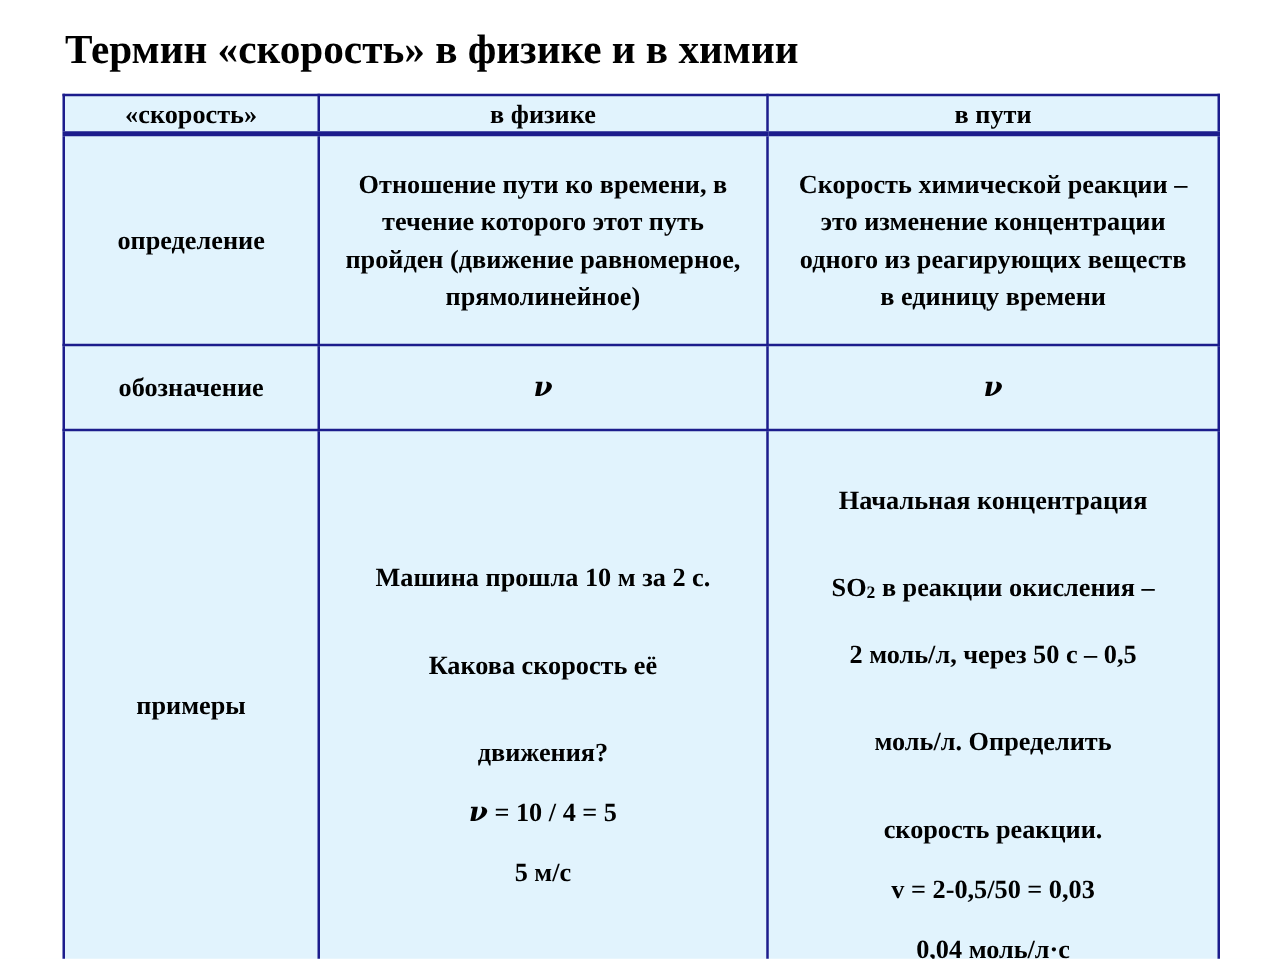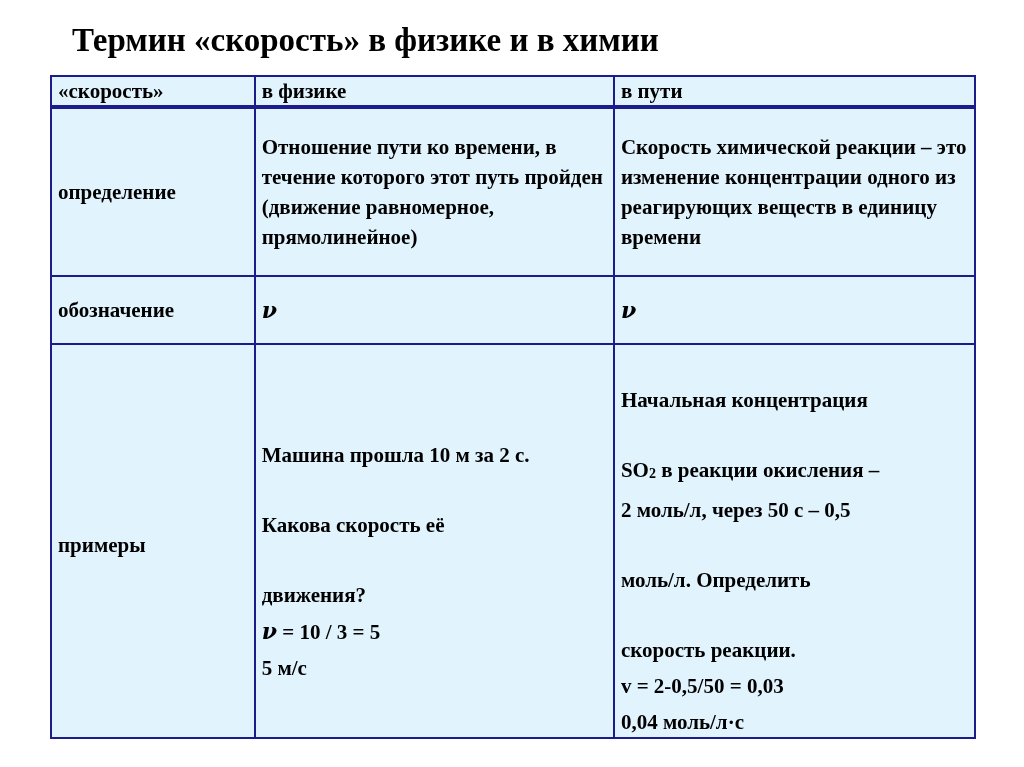--- a/index.html
+++ b/index.html
@@ -10,43 +10,43 @@
     body {
       width: 1024px;
       height: 767px;
       position: relative;
       overflow: hidden;
       font-family: "Liberation Serif", "DejaVu Serif", serif;
       color: #000000;
     }
     .title {
       position: absolute;
-      left: 72px;
+      left: 52px;
       top: 22px;
       font-size: 33px;
       font-weight: bold;
       letter-spacing: 0px;
       white-space: nowrap;
     }
     table.main {
       position: absolute;
       left: 50px;
       top: 75px;
       width: 926px;
       border-collapse: collapse;
       background: #e1f3fd;
       border: 2px solid #1c1c8c;
     }
     table.main td, table.main th {
       border: 2px solid #1c1c8c;
-      text-align: left;
+      text-align: center;
       font-weight: bold;
       font-size: 21px;
       line-height: 30px;
-      padding: 0 6px;
+      padding: 0 20px;
       vertical-align: middle;
     }
     table.main th {
       height: 28px;
       font-size: 21px;
       line-height: 26px;
     }
     tr.header-row {
       border-bottom: 4px solid #1c1c8c;
     }
@@ -67,21 +67,21 @@
       font-family: "DejaVu Serif", serif;
       font-weight: bold;
       font-size: 22px;
     }
     .sub {
       font-size: 14px;
       vertical-align: -1px;
     }
     .line { display: block; }
     .ex-line { display: block; line-height: 30px; margin-top: 40px; }
-    .ex-line.gap { margin-top: 6px; }
+    .ex-line.gap { margin-top: 18px; }
   </style>
 </head>
 <body>
 
 <div class="title">Термин «скорость» в физике и в химии</div>
 
 <table class="main">
   <colgroup>
     <col class="c1">
       <col class="c2">
@@ -111,21 +111,21 @@
   </tr>
 
 
 
   <tr class="row-examples">
     <td class="label-cell">примеры</td>
     <td>
       <span class="ex-line">Машина прошла 10 м за 2 с.</span>
       <span class="ex-line">Какова скорость её</span>
       <span class="ex-line">движения?</span>
-      <span class="ex-line gap"><span class="nu">ν</span><span> = 10 / 3 = 5</span></span>
+      <span class="ex-line gap"><span class="nu">ν</span><span> = 10 / 4 = 5</span></span>
       <span class="ex-line gap">5 м/с</span>
     </td>
     <td>
       <span class="ex-line">Начальная концентрация</span>
       <span class="ex-line"><span>SO</span><span class="sub">2</span><span> в реакции окисления –</span></span>
       <span class="ex-line gap">2 моль/л, через 50 с – 0,5</span>
       <span class="ex-line">моль/л. Определить</span>
       <span class="ex-line">скорость реакции.</span>
       <span class="ex-line gap">v = 2-0,5/50 = 0,03</span>
       <span class="ex-line gap">0,04 моль/л·с</span>

